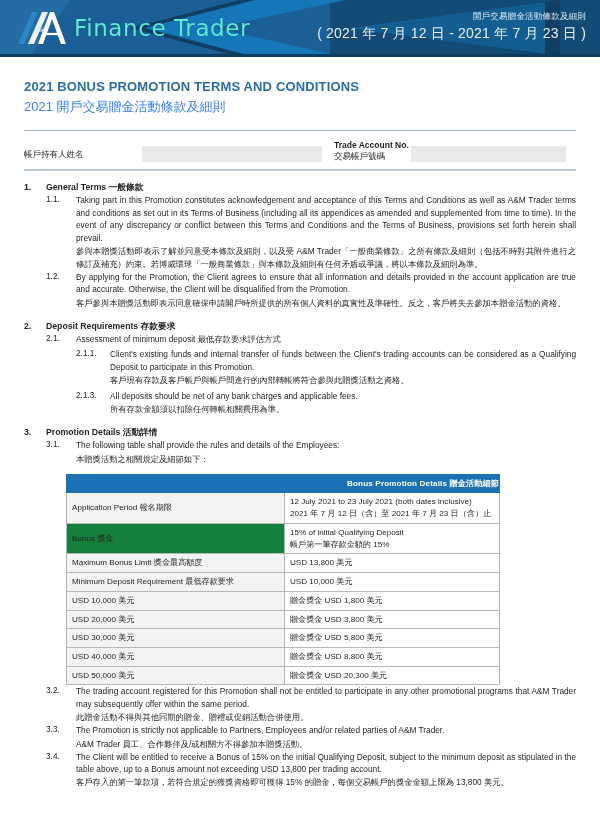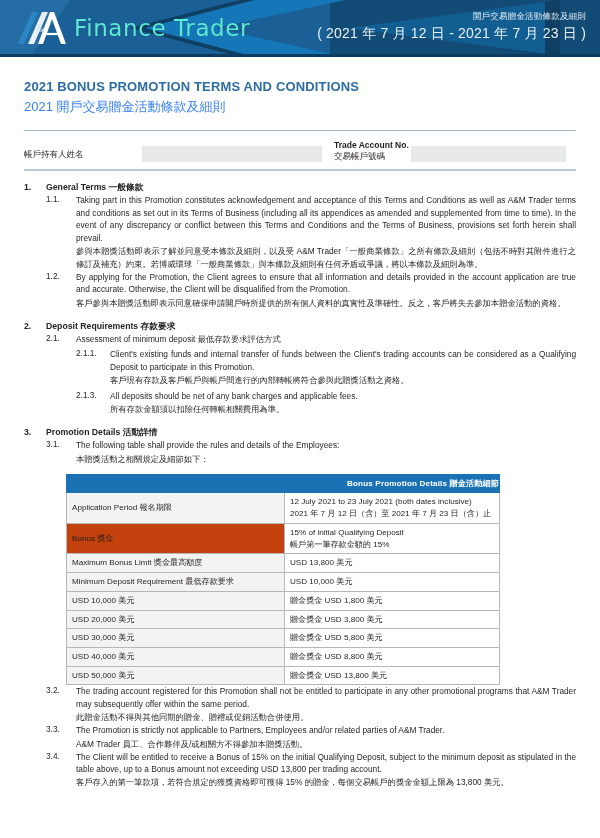--- a/index.html
+++ b/index.html
@@ -147,21 +147,21 @@
     letter-spacing: .15px;
   }
   table.bonus td {
     border: 1px solid #b7b7b7;
     padding: 3px 5px;
     vertical-align: middle;
     line-height: 1.45;
   }
   table.bonus td.k { width: 218px; background: #f3f3f3; }
   table.bonus td.v { background: #ffffff; }
-  table.bonus tr.alt td.k { background: #c2410c; }
+  table.bonus tr.alt td.k { background: #15803d; }
   .cell-l1 { display: block; }
   .cell-l2 { display: block; }
 </style>
 </head>
 <body>
 
 <div class="banner">
   <svg class="banner-svg" viewBox="0 0 600 57" preserveAspectRatio="none">
     <rect x="0" y="0" width="600" height="57" fill="#1a5f96"></rect>
     <polygon points="330,0 600,0 600,57 330,57" fill="#124b76"></polygon>
@@ -316,21 +316,21 @@
           <tr>
             <td class="k">USD 30,000 美元</td>
             <td class="v">贈金獎金 USD 5,800 美元</td>
           </tr>
           <tr>
             <td class="k">USD 40,000 美元</td>
             <td class="v">贈金獎金 USD 8,800 美元</td>
           </tr>
           <tr>
             <td class="k">USD 50,000 美元</td>
-            <td class="v">贈金獎金 USD 13,800 美元</td>
+            <td class="v">贈金獎金 USD 20,300 美元</td>
           </tr>
         </tbody>
       </table>
     </div>
 
     <div class="sub">
       <span class="sub-num">3.2.</span>
       <div class="sub-body">
         <div class="p-en">The trading account registered for this Promotion shall not be entitled to participate in any other promotional programs that A&amp;M Trader may subsequently offer within the same period.</div>
         <div class="p-zh">此贈金活動不得與其他同期的贈金、贈禮或促銷活動合併使用。</div>

